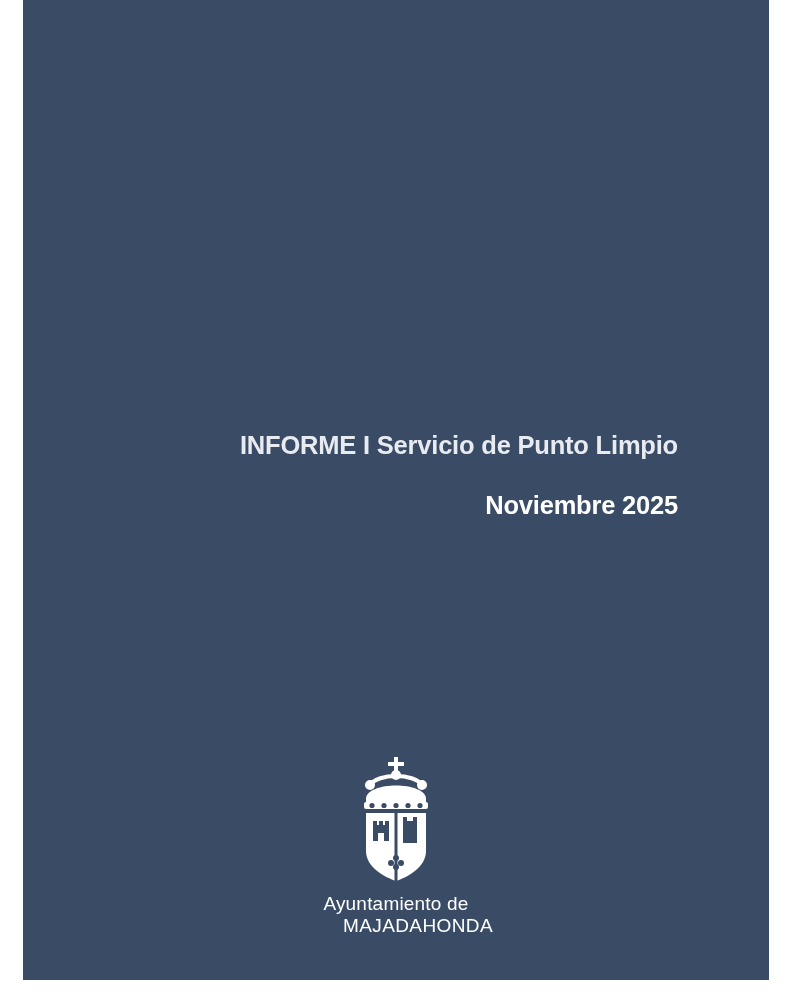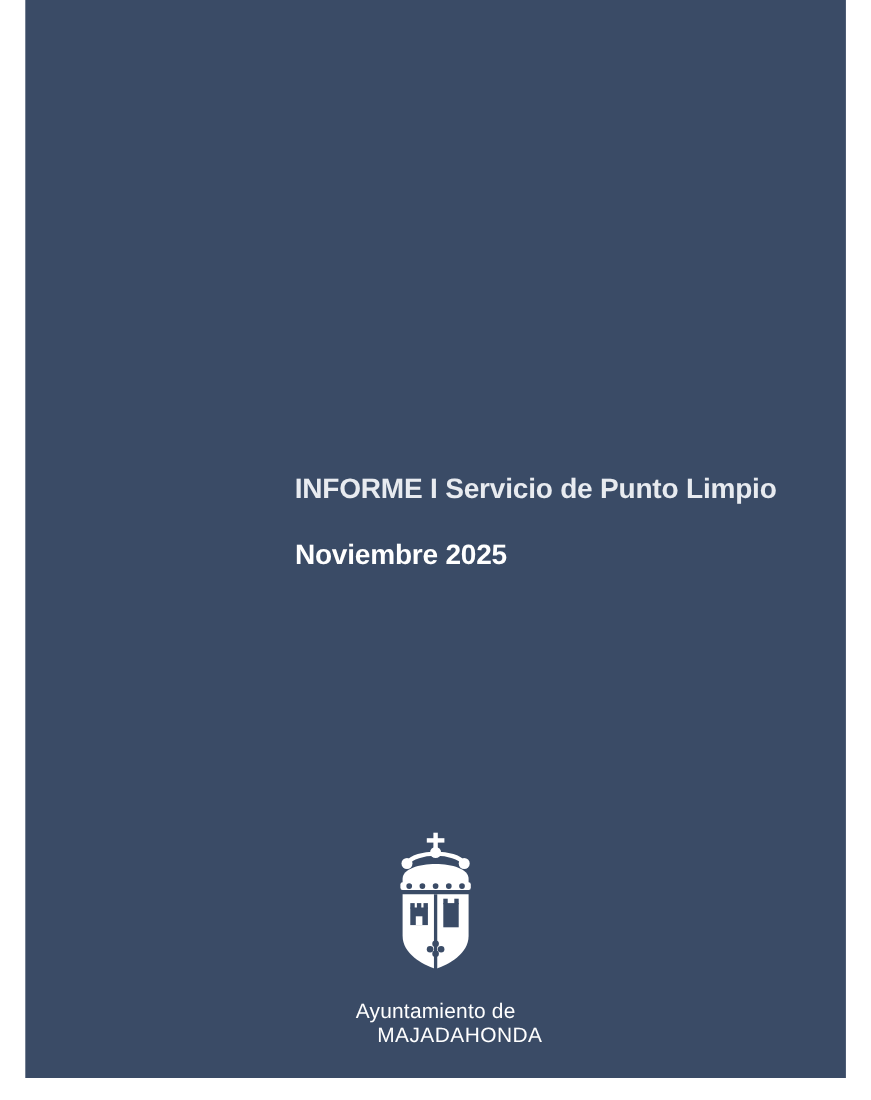--- a/index.html
+++ b/index.html
@@ -27,21 +27,21 @@
     width: 746px;
     height: 980px;
     background: #3a4b66;
     overflow: hidden;
   }
   .title-block {
     position: absolute;
     left: 0;
     top: 430px;
     width: 100%;
-    padding-right: 63px;
+    padding-right: 91px;
     box-sizing: border-box;
     text-align: right;
   }
   .title-main {
     color: #e8ebf0;
     font-size: 25.5px;
     font-weight: bold;
     letter-spacing: -0.2px;
     line-height: 1.25;
     margin: 0;
@@ -49,35 +49,34 @@
   }
   .title-date {
     color: #ffffff;
     font-size: 25.5px;
     font-weight: bold;
     letter-spacing: -0.2px;
     line-height: 1.25;
     margin: 0;
     margin-top: 28px;
     white-space: nowrap;
-    text-align: center;
   }
   .logo-block {
     position: absolute;
     left: 0;
     top: 755px;
     width: 100%;
     text-align: center;
   }
   .crest {
     display: block;
     margin: 0 auto;
   }
   .logo-text {
-    margin-top: 24px;
+    margin-top: 8px;
     color: #ffffff;
     line-height: 1.18;
   }
   .logo-line1 {
     font-size: 19px;
     letter-spacing: 0.2px;
     display: block;
   }
   .logo-line2 {
     font-size: 19px;

